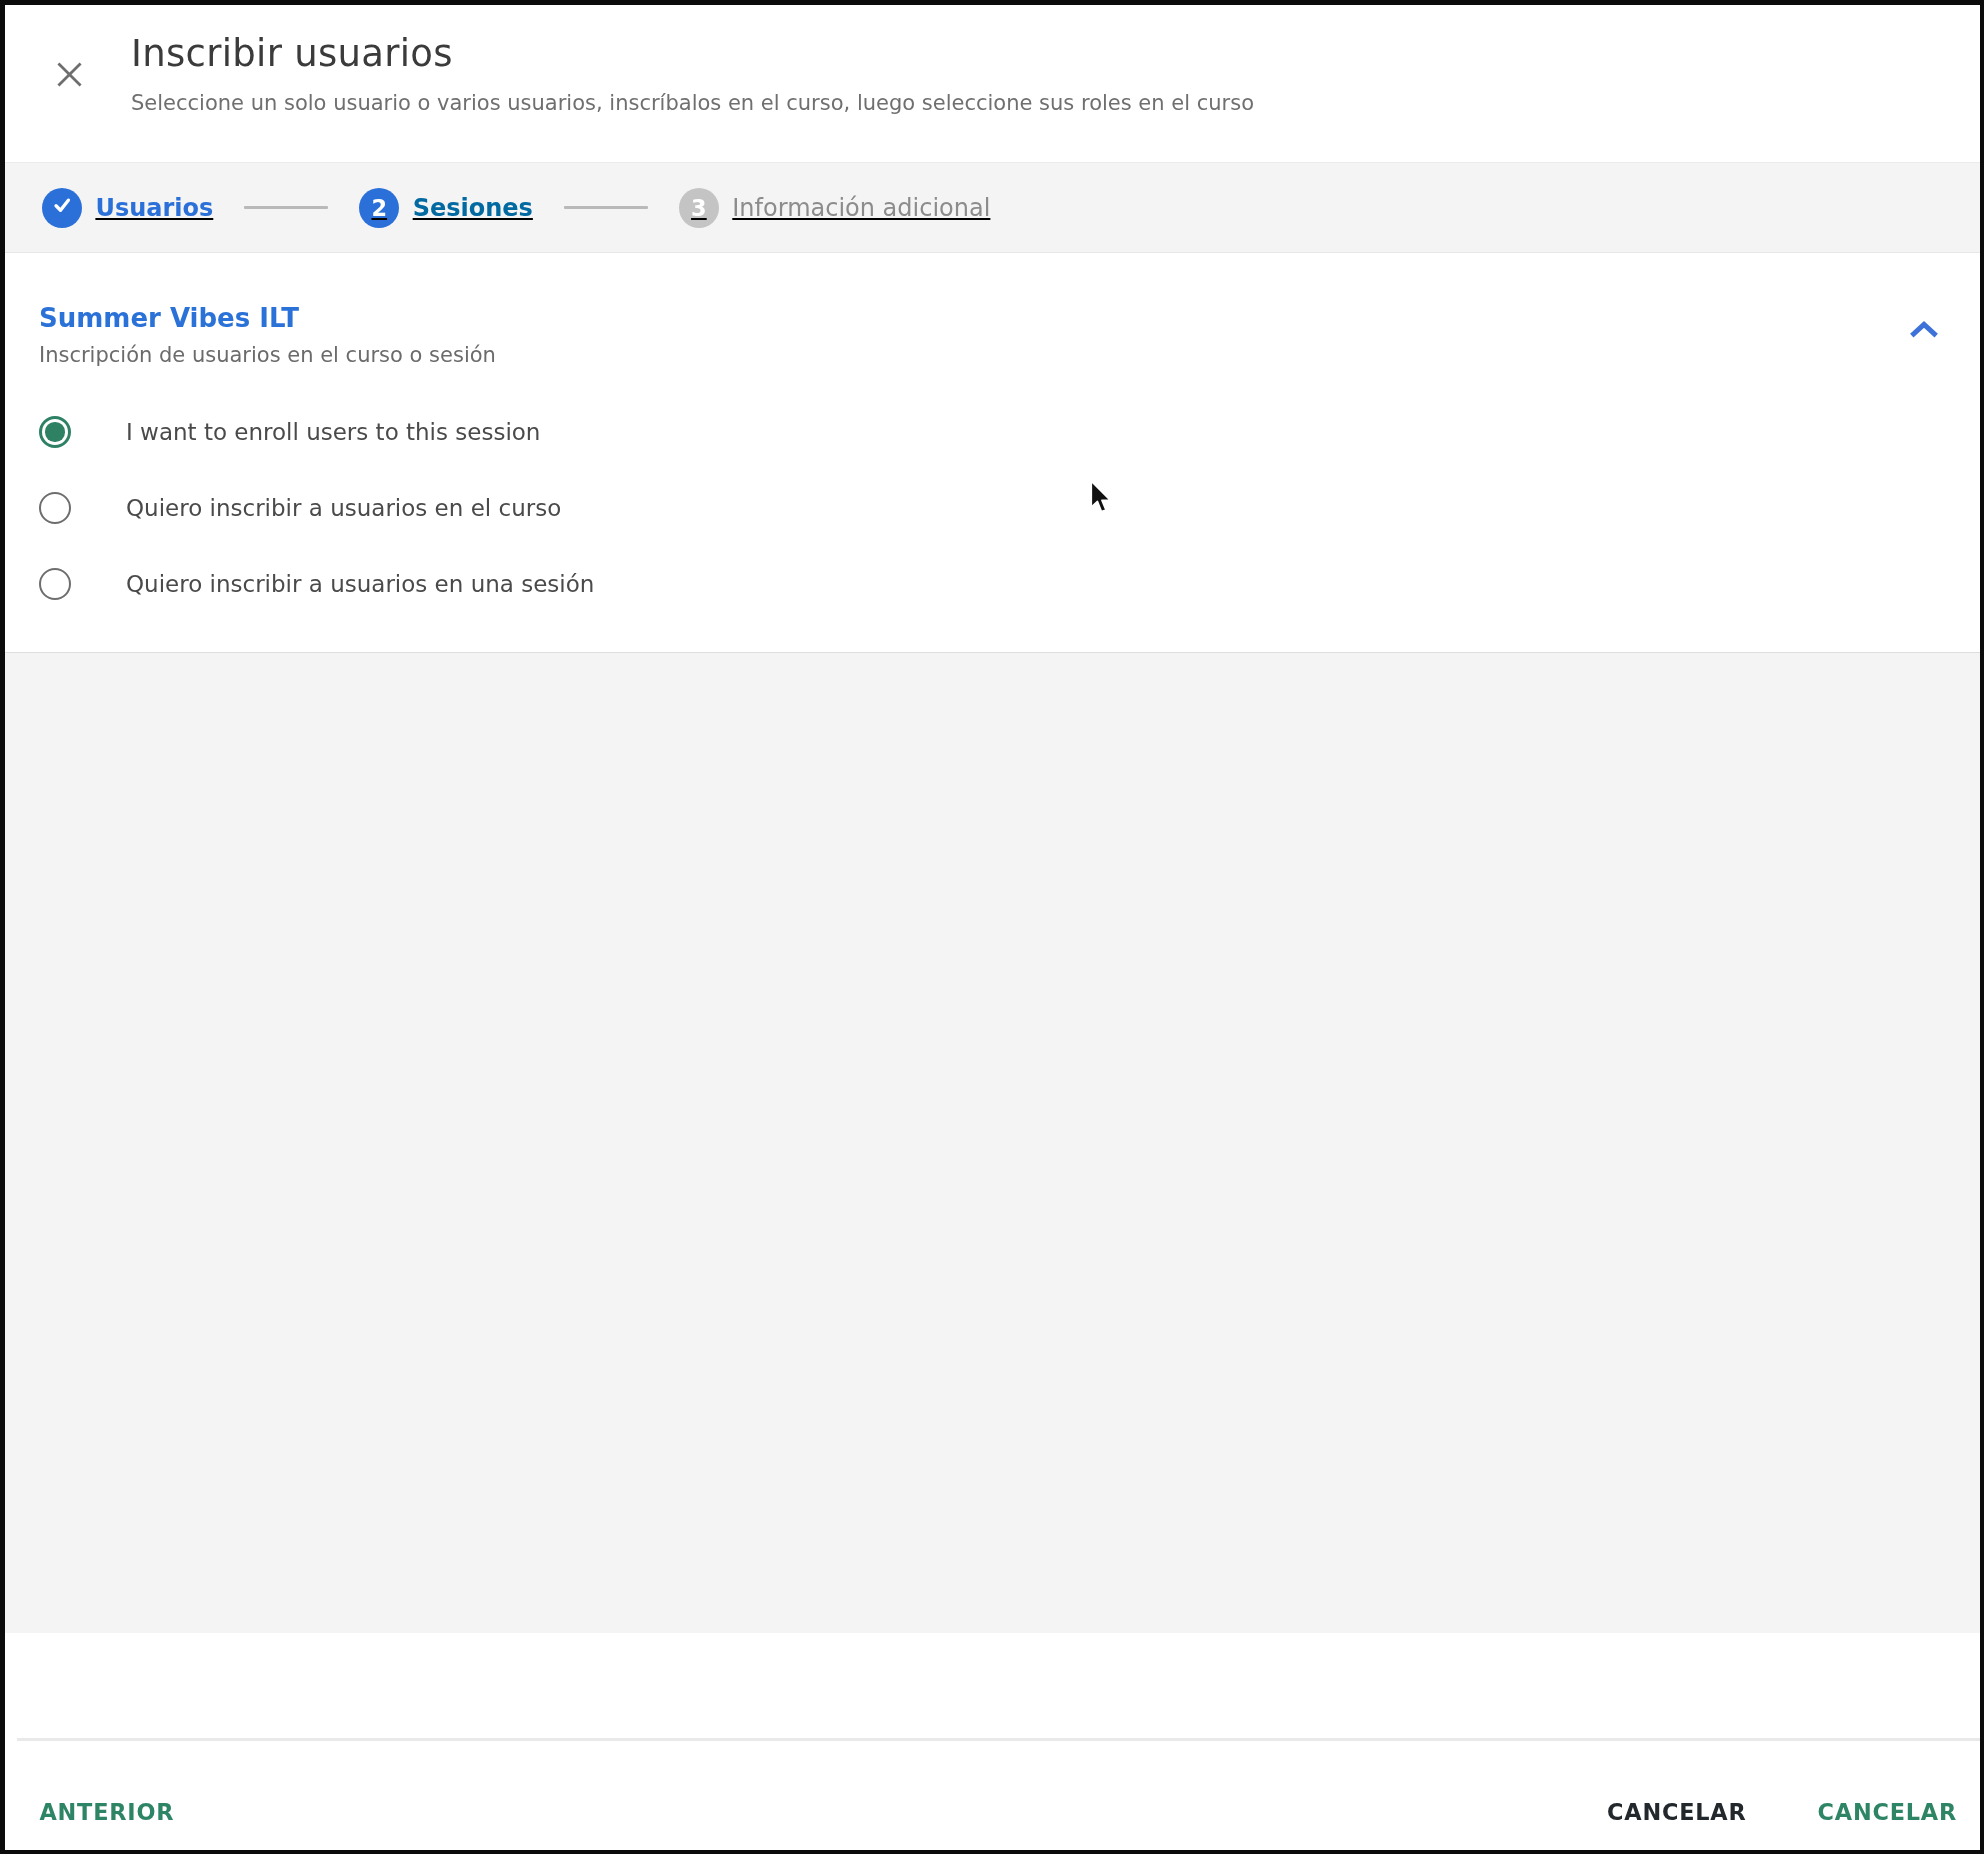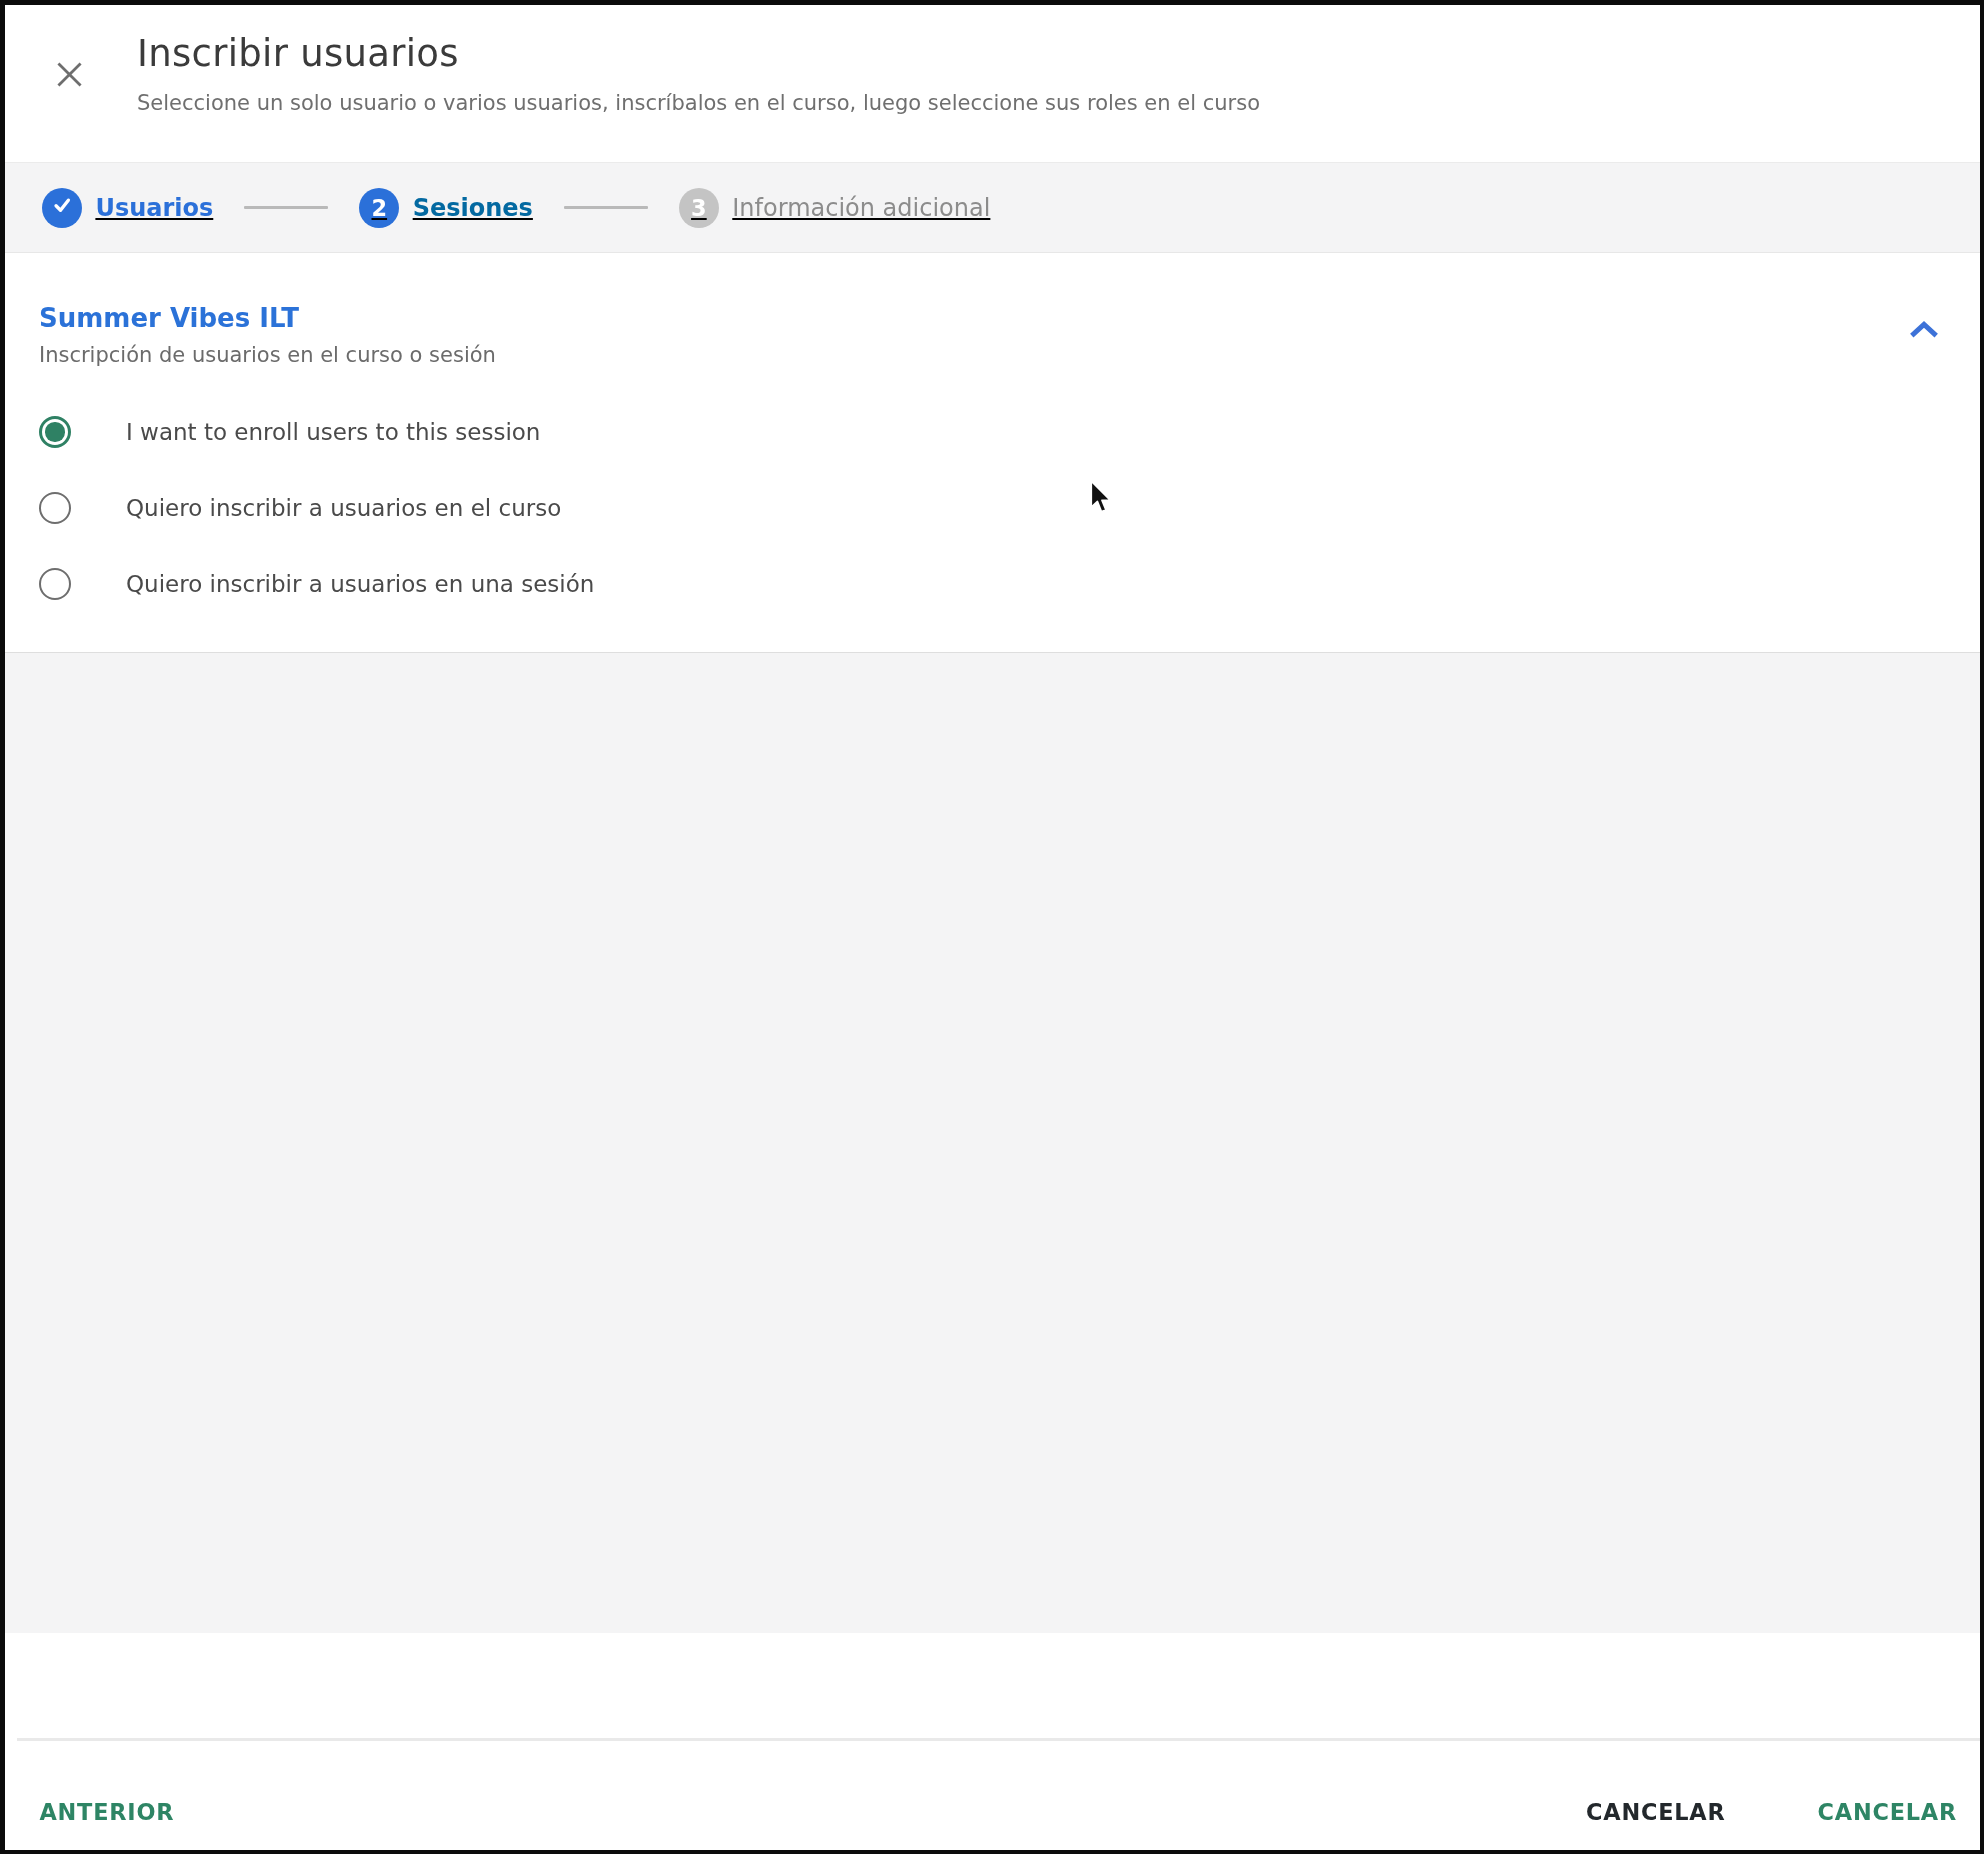--- a/index.html
+++ b/index.html
@@ -22,21 +22,21 @@
     height:157px;
     background:#ffffff;
   }
   .close-btn {
     position:absolute;
     left:47px; top:54px;
     width:34px; height:34px;
     background:none; border:none; cursor:pointer;
     display:flex; align-items:center; justify-content:center;
   }
-  .header-text { position:absolute; left:132px; top:27px; }
+  .header-text { position:absolute; left:126px; top:27px; }
   .page-title {
     font-size:37px; font-weight:400; color:#3b3b3b;
     letter-spacing:0.3px;
   }
   .page-subtitle {
     margin-top:15.7px;
     font-size:21px; font-weight:400; color:#6f6f6f;
   }
 
   
@@ -120,21 +120,21 @@
 
   
   .footer {
     height:110px;
     background:#ffffff;
     border-top:3.9px solid #e9e9e9;
     display:flex; align-items:center;
     padding:34px 23px 0 22.4px;
     margin-left:12px;
   }
-  .footer-right { margin-left:auto; display:flex; gap:92px; }
+  .footer-right { margin-left:auto; display:flex; gap:71px; }
   .text-btn {
     background:none; border:none; cursor:pointer;
     font-family:inherit;
     font-size:22.4px; font-weight:700; letter-spacing:0.8px;
     white-space:nowrap;
   }
   .text-btn.green { color:#2e8565; }
   .text-btn.dark { color:#23282c; }
 
   

